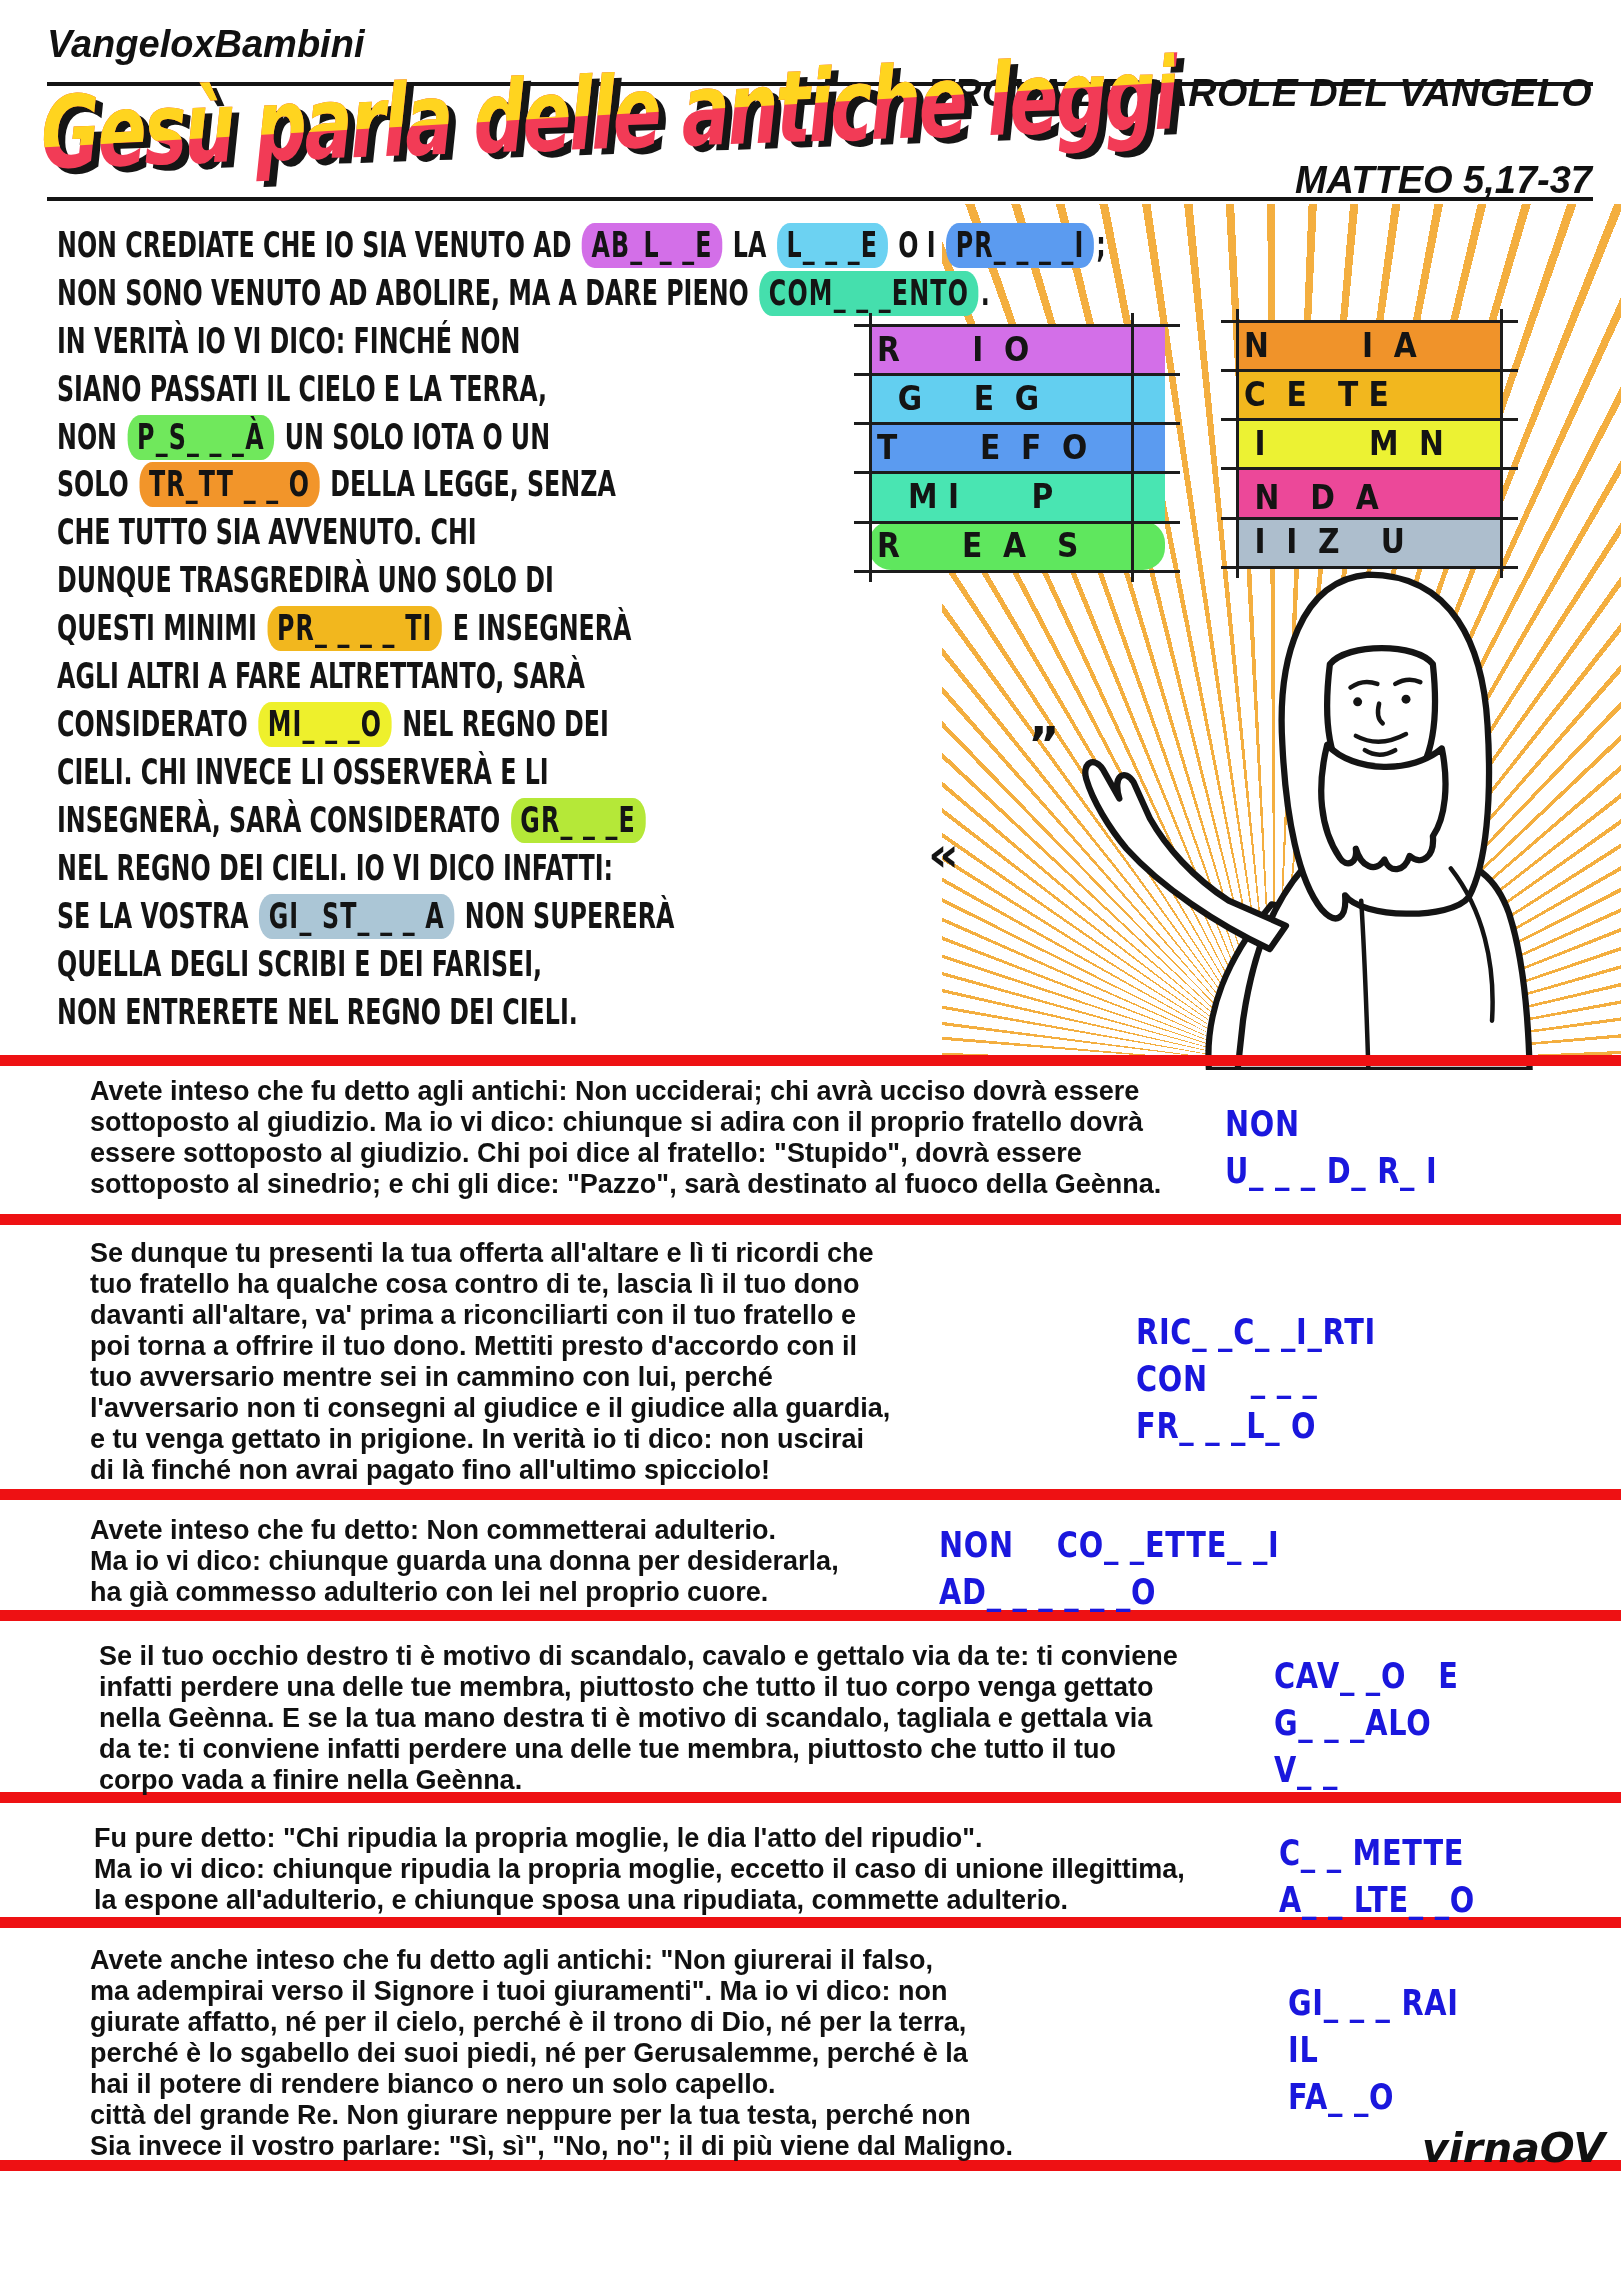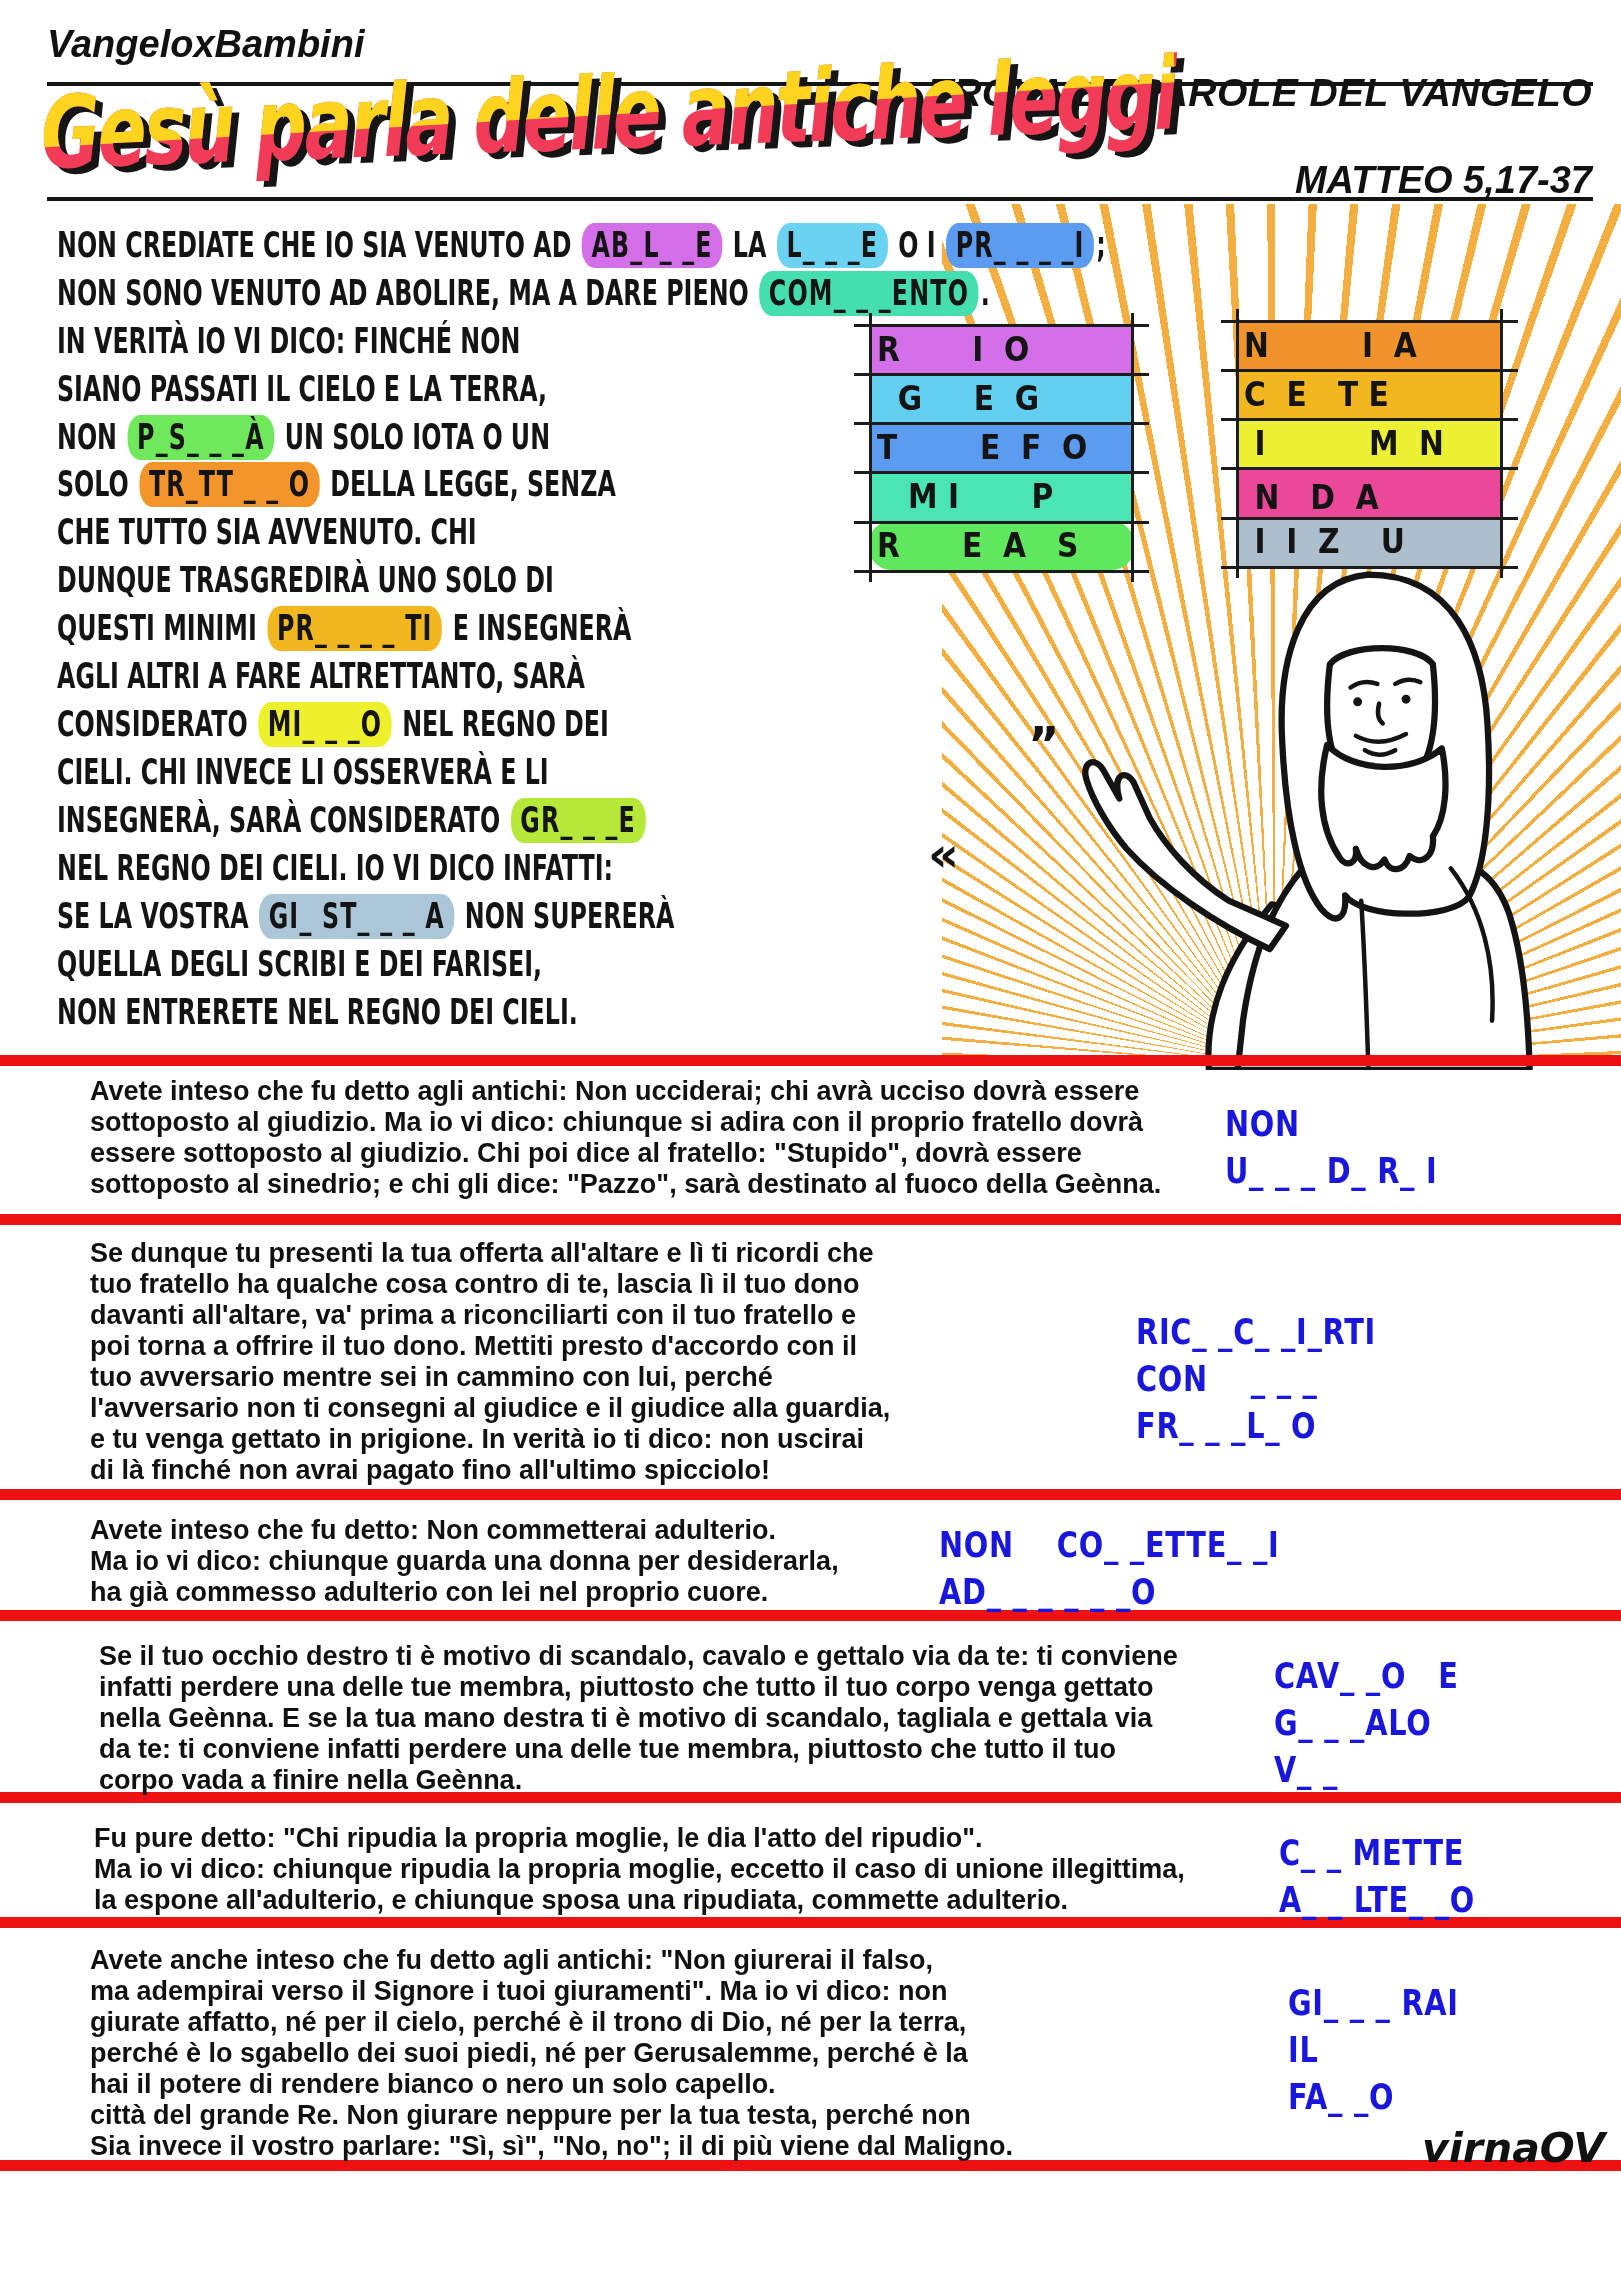--- a/index.html
+++ b/index.html
@@ -109,21 +109,21 @@
     <div class="verse-line" style="top: 607px;"><span>QUESTI MINIMI </span><span class="pill" style="background: rgb(242, 183, 30);">PR_ _ _ _ TI</span><span> E INSEGNERÀ</span></div>
     <div class="verse-line" style="top: 655px;"><span>AGLI ALTRI A FARE ALTRETTANTO, SARÀ</span></div>
     <div class="verse-line" style="top: 703px;"><span>CONSIDERATO </span><span class="pill" style="background: rgb(238, 240, 44);">MI_ _ _O</span><span> NEL REGNO DEI</span></div>
     <div class="verse-line" style="top: 751px;"><span>CIELI. CHI INVECE LI OSSERVERÀ E LI</span></div>
     <div class="verse-line" style="top: 799px;"><span>INSEGNERÀ, SARÀ CONSIDERATO </span><span class="pill" style="background: rgb(181, 232, 56);">GR_ _ _E</span></div>
     <div class="verse-line" style="top: 847px;"><span>NEL REGNO DEI CIELI. IO VI DICO INFATTI:</span></div>
     <div class="verse-line" style="top: 895px;"><span>SE LA VOSTRA </span><span class="pill" style="background: rgb(171, 198, 214);">GI_ ST_ _ _ A</span><span> NON SUPERERÀ</span></div>
     <div class="verse-line" style="top: 943px;"><span>QUELLA DEGLI SCRIBI E DEI FARISEI,</span></div>
     <div class="verse-line" style="top: 991px;"><span>NON ENTRERETE NEL REGNO DEI CIELI.</span></div>
   </div>
-<div id="grid-left" class="abs grid" style="left: 869px; top: 325px; width: 265px;">
+<div id="grid-left" class="abs grid" style="left: 869px; top: 325px; width: 296px;">
     <div class="grid-row" style="background: rgb(211, 111, 232);">
       <span class="grid-letters">R       I  O</span>
     </div>
     <div class="grid-row" style="background: rgb(99, 207, 240);">
       <span class="grid-letters">  G     E  G</span>
     </div>
     <div class="grid-row" style="background: rgb(91, 155, 240);">
       <span class="grid-letters">T        E  F  O</span>
     </div>
     <div class="grid-row" style="background: rgb(73, 229, 178);">

